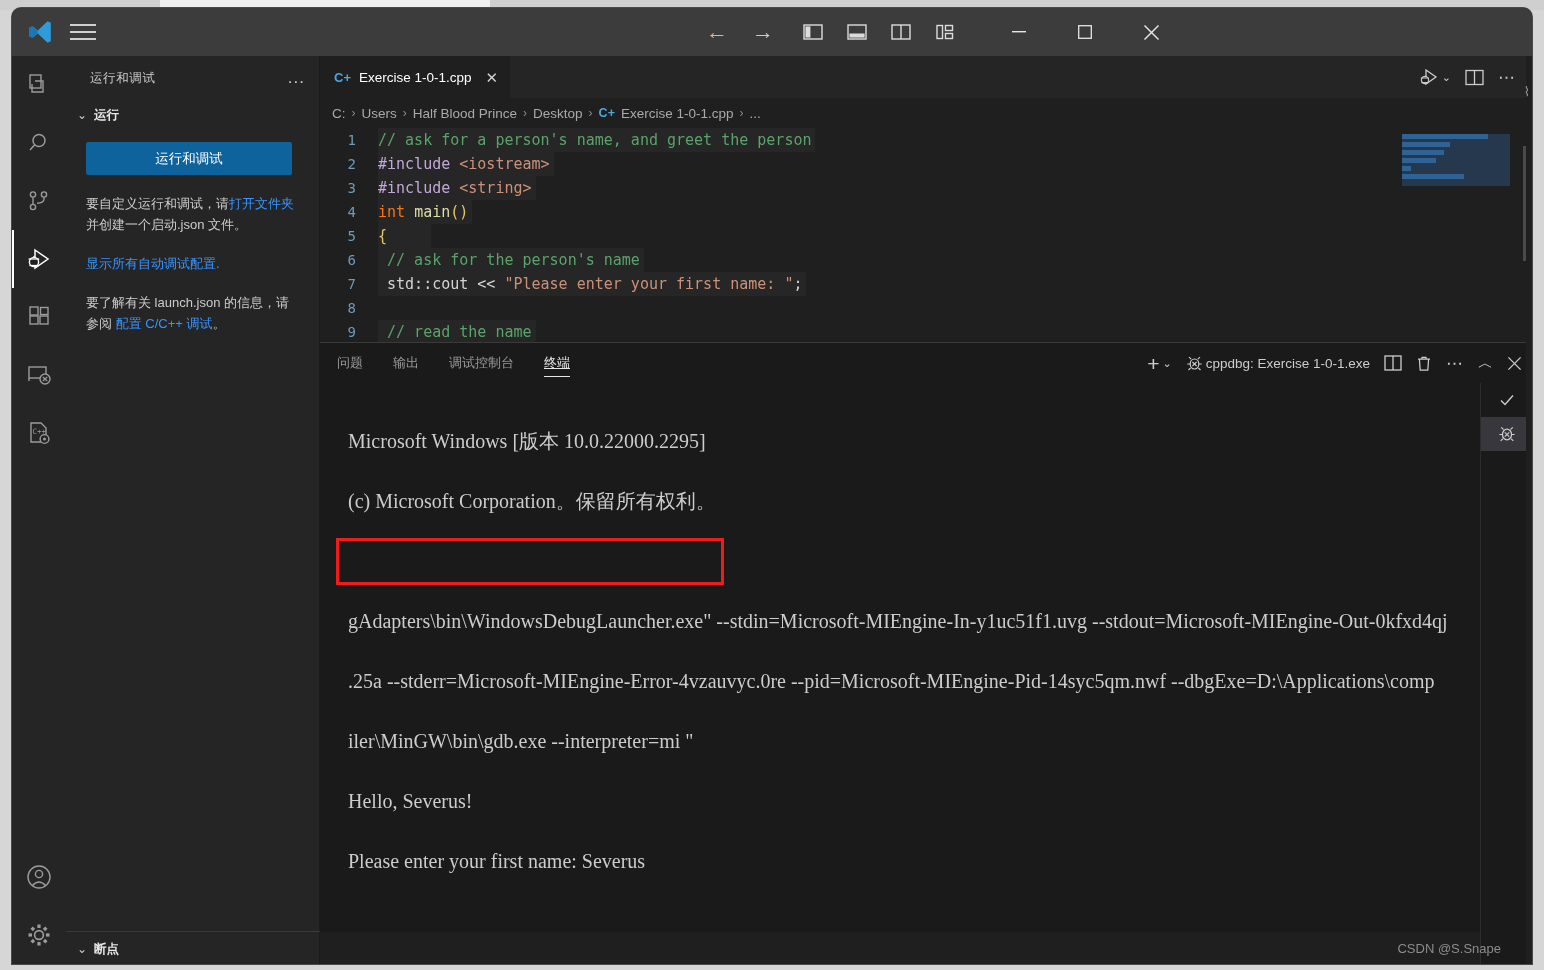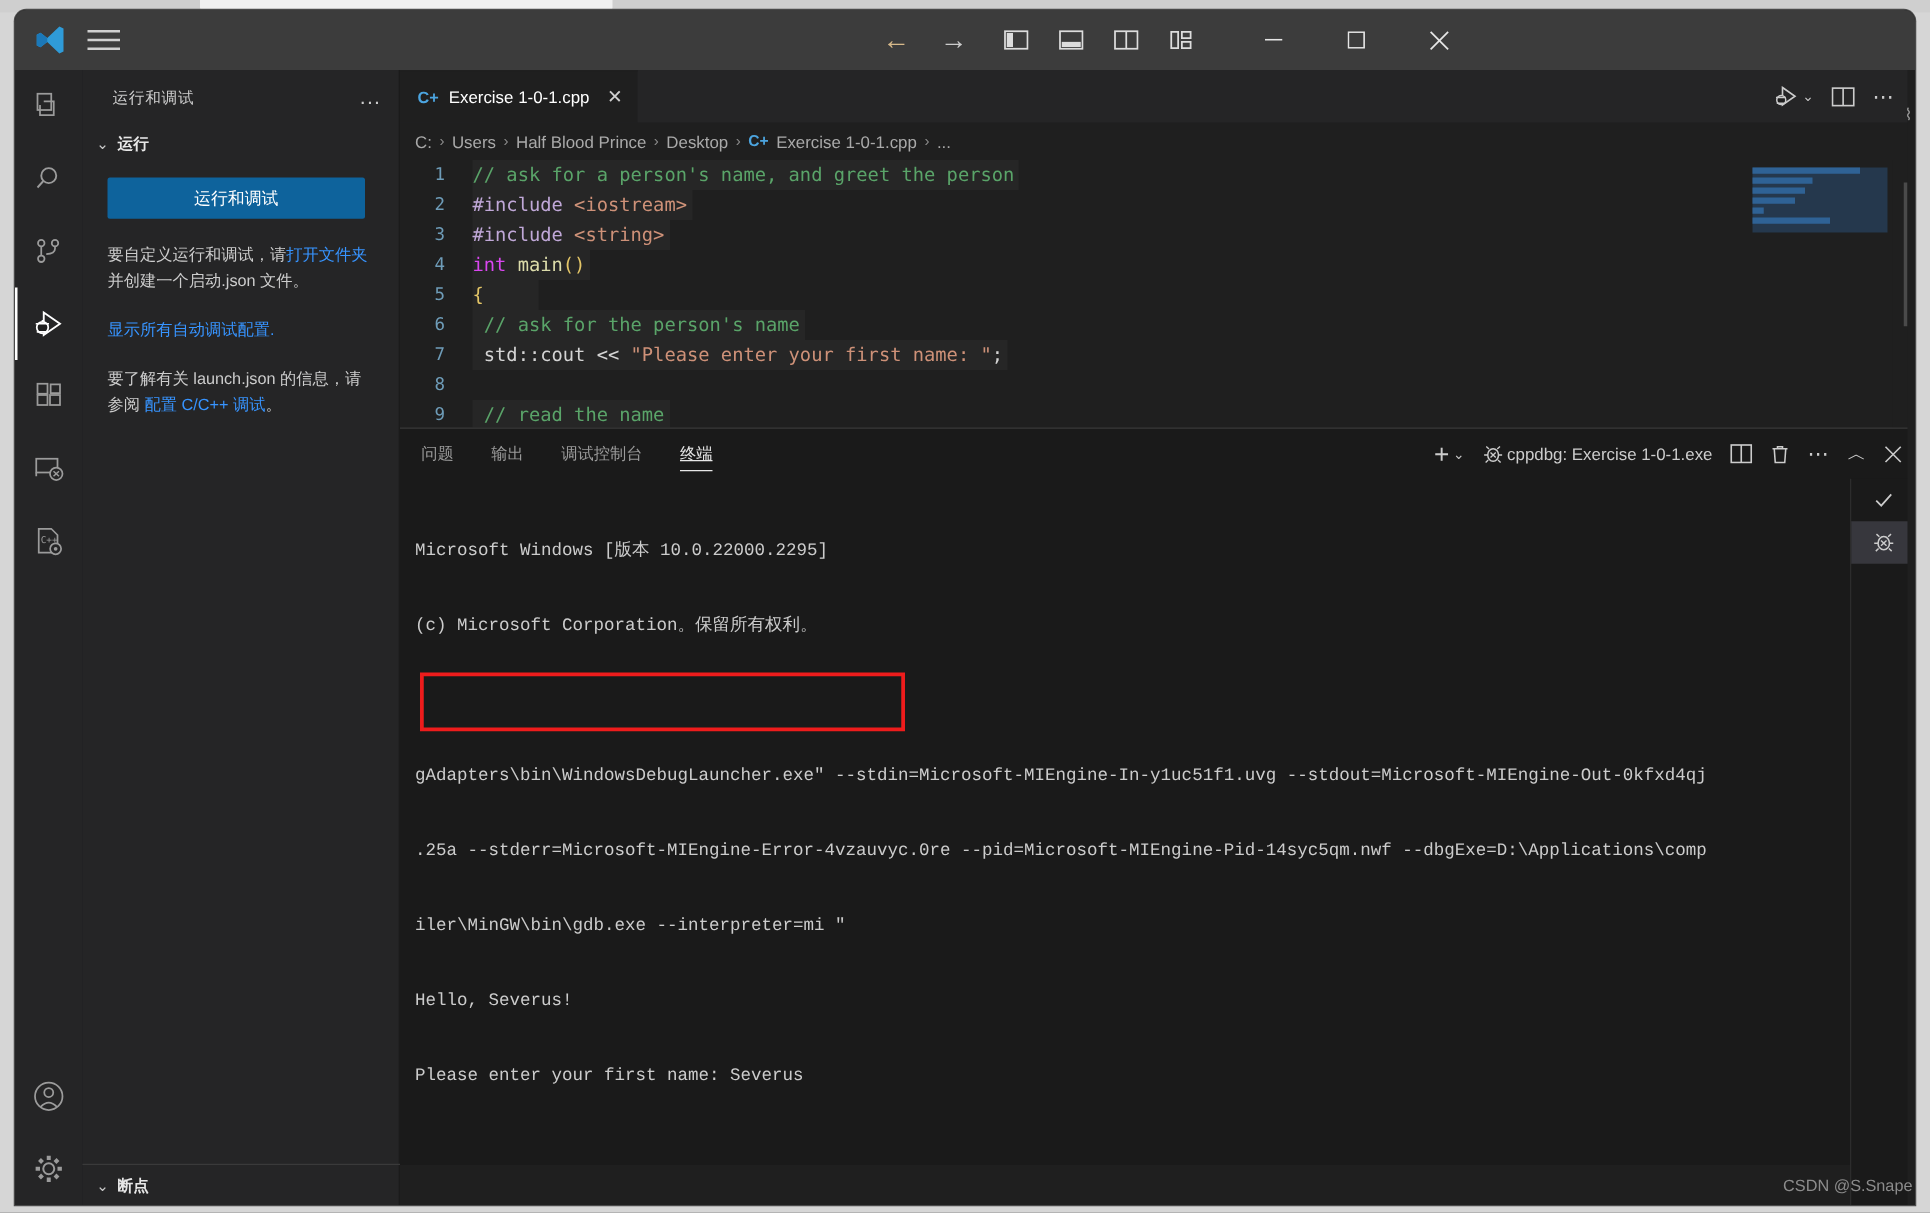--- a/index.html
+++ b/index.html
@@ -138,21 +138,21 @@
   .code {
     font-family: "DejaVu Sans Mono", "Liberation Mono", monospace;
     font-size: 15px; line-height: 24px;
   }
   .cline { display: flex; height: 24px; align-items: center; }
   .gutter { width: 58px; text-align: right; padding-right: 22px; color: #6e9cb8; font-size: 14px; flex: none; }
   .ctext { white-space: pre; background: #262626; padding-right: 4px; }
   .c-comment { color: #5aa469; }
   .c-pre { color: #c0a8d8; }
   .c-inc { color: #ce9178; }
-  .c-kw { color: #d946ef; }
+  .c-kw { color: #f97316; }
   .c-fn { color: #dcdcaa; }
   .c-brace { color: #e3c567; }
   .c-id { color: #d4d4d4; }
   .c-op { color: #d4d4d4; }
   .c-str { color: #ce9178; }
   .minimap {
     position: absolute; right: 22px; top: 6px; width: 108px; height: 52px;
     background: #25384d;
   }
   .mm-line { height: 5px; background: #2f6295; margin-bottom: 3px; }
@@ -174,45 +174,45 @@
     content:""; position:absolute; left: 13px; right: 13px; bottom: 6px; height: 1px; background:#e7e7e7;
   }
   .panel-actions {
     position:absolute; right: 10px; top: 0; height: 40px;
     display:flex; align-items:center; gap: 14px; color:#cccccc; font-size: 13.5px;
   }
   .pa-btn { display:flex; align-items:center; gap:3px; cursor:pointer; }
   .term-title { color:#cccccc; font-size: 13.5px; }
 
   .termbody {
-    position:absolute; left:0; top: 40px; width: 1160px; height: 582px;
+    position:absolute; left:16px; top: 40px; width: 1160px; height: 582px;
     padding: 8px 0 0 12px;
-    font-family: Liberation Mono, monospace;
-    font-size: 14px; line-height: 20px; color: #cccccc;
+    font-family: Liberation Serif, serif;
+    font-size: 20px; line-height: 20px; color: #cccccc;
     white-space: pre;
     overflow: hidden;
   }
   .term-line { height: 20px; }
   .red-box {
     position: absolute; left: 336px; top: 538px;
     width: 388px; height: 47px;
     border: 3px solid #ee1c1c;
     pointer-events: none;
     z-index: 5;
   }
 
   .termside {
     position: absolute; right: 0; top: 40px; width: 52px; height: 582px;
     background: #1a1a1a; border-left: 1px solid #2c2c2c;
   }
   .ts-item { height: 34px; display:flex; align-items:center; justify-content:center; color:#cccccc; cursor:pointer; }
   .ts-item.sel { background: #37373d; }
 
   .watermark {
-    position: absolute; right: 2px; bottom: 8px;
+    position: absolute; right: 31px; bottom: 8px;
     color: #8c8c8c; font-size: 13px; z-index: 6;
   }
   .right-edge-scroll {
     position: absolute; right: 0; top: 48px; width: 6px; height: 908px; background:#1f1f1f;
   }
   .page-mark {
     position: absolute; right: 2px; top: 76px; color:#9a9a9a; font-size: 13px;
   }
 </style>
 </head>

